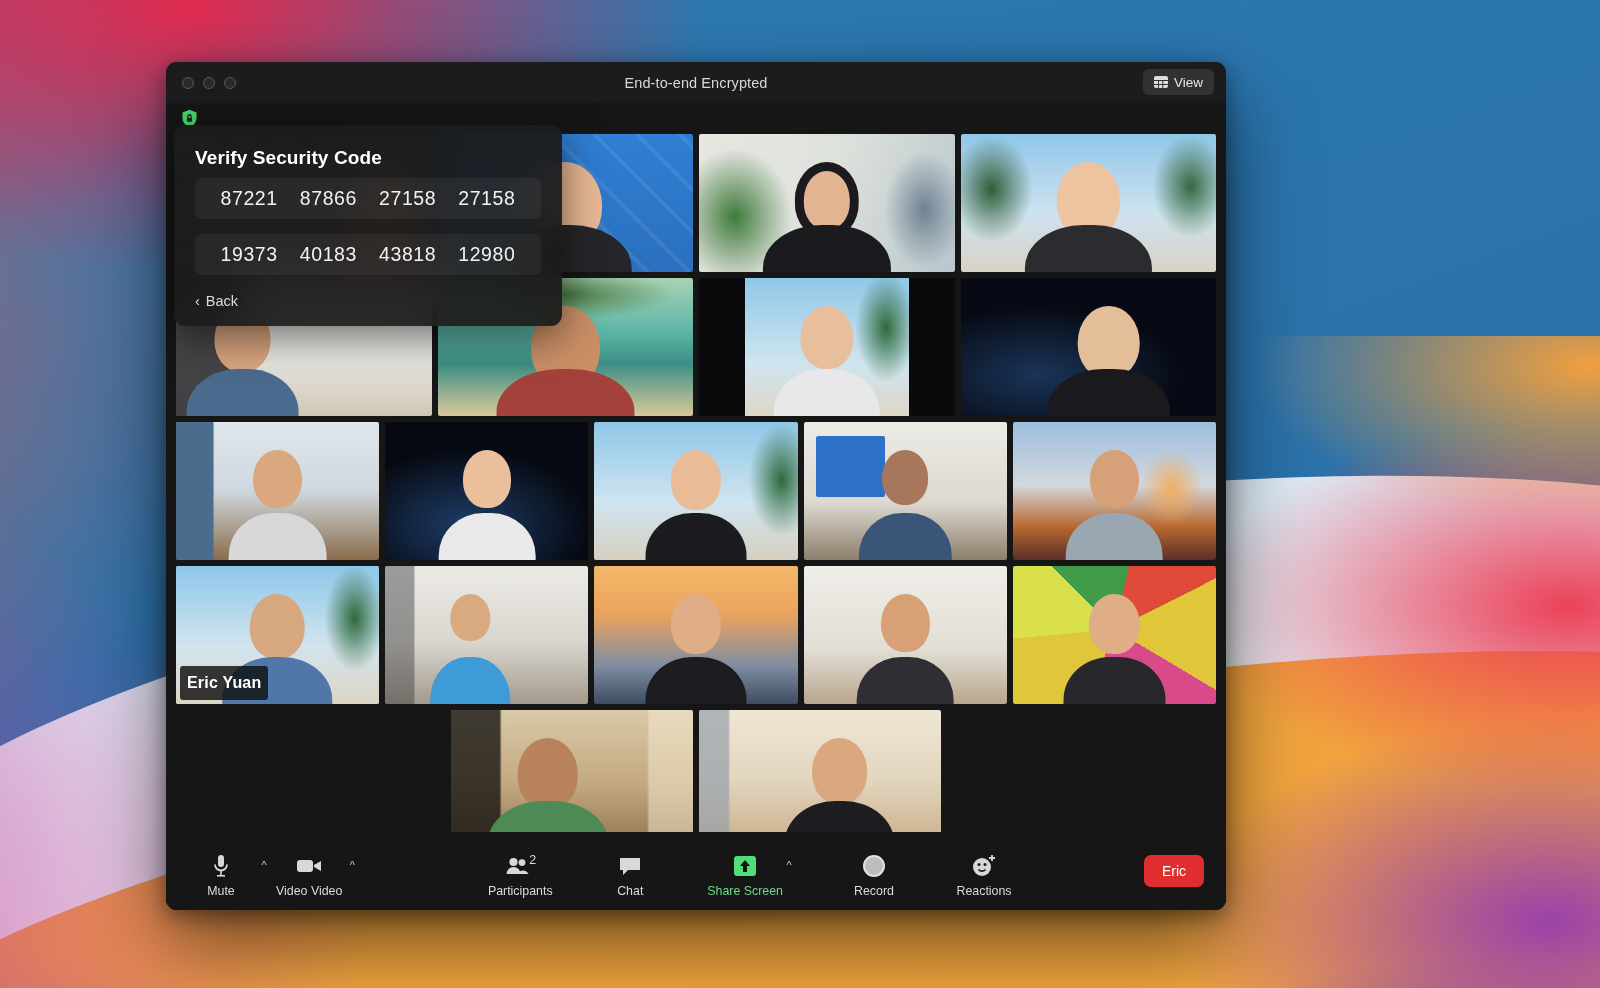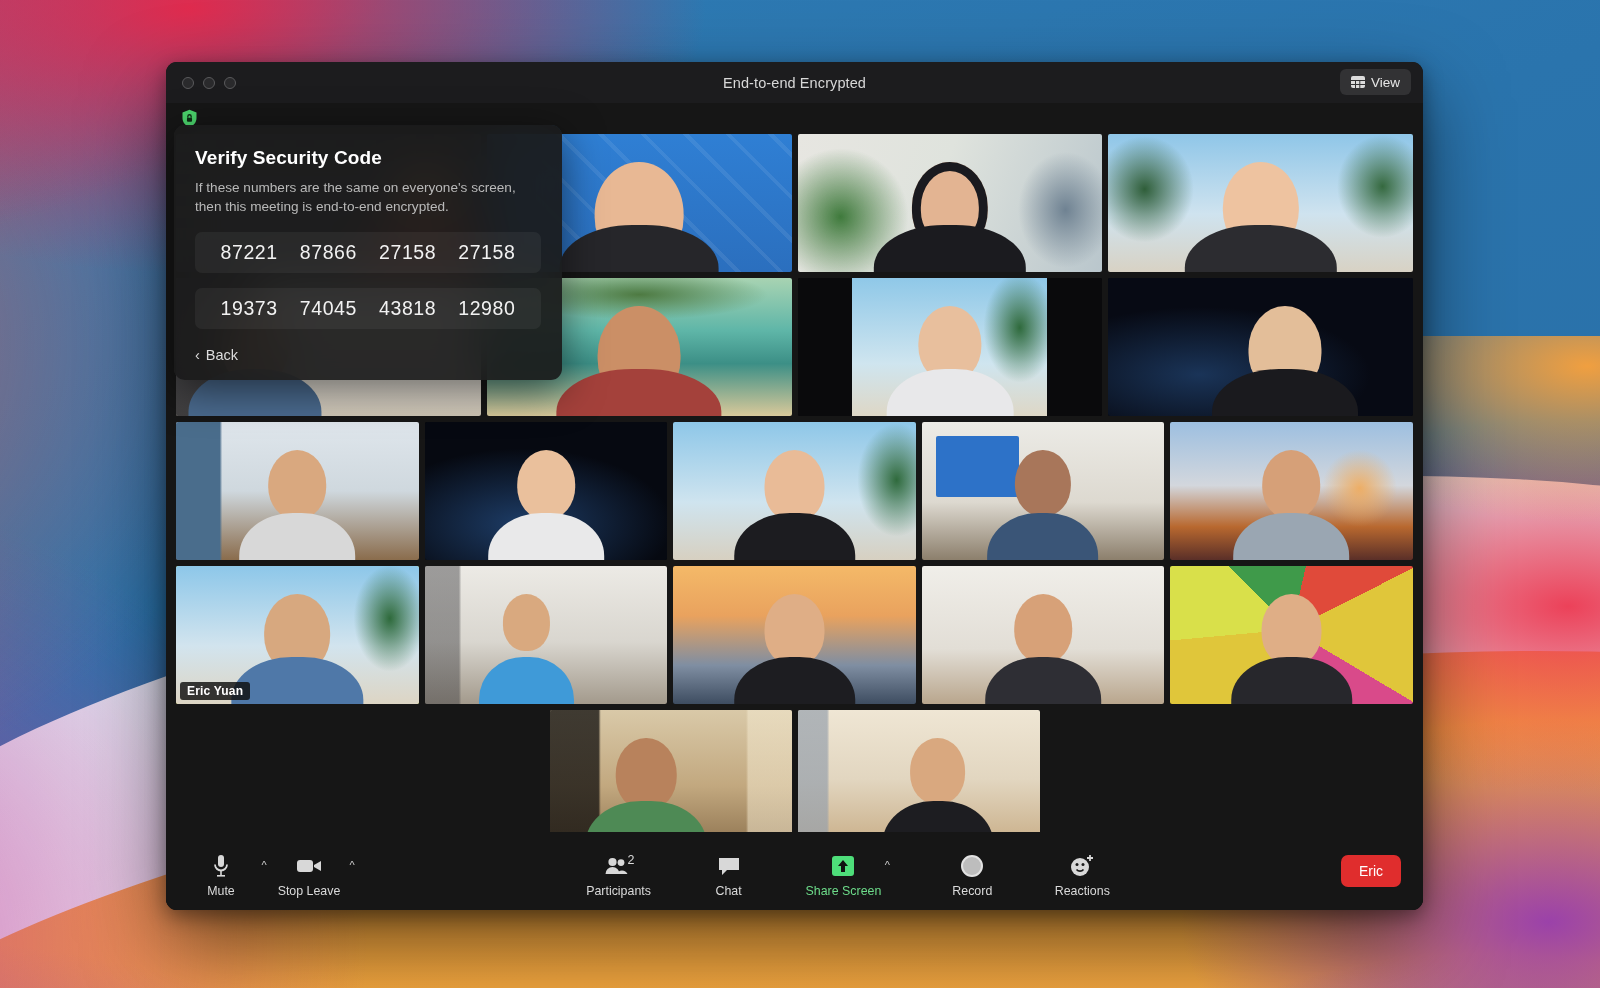--- a/index.html
+++ b/index.html
@@ -44,21 +44,21 @@
       radial-gradient(ellipse 60% 42% at 58% 78%, rgba(150,60,175,0.95) 0%, rgba(150,60,175,0) 64%),
       radial-gradient(ellipse 58% 34% at 52% 104%,rgba(92,72,190,0.92) 0%, rgba(92,72,190,0) 64%);
   }
   .wp-left-curve {
     position:absolute; left:-8%; top:-16%; width:66%; height:48%;
     background:radial-gradient(ellipse 70% 80% at 30% 35%, rgba(231,40,74,0.95) 0%, rgba(231,40,74,0) 70%);
   }
 
   
   #zoom-window {
-    position:absolute; left:166px; top:62px; width:1257px; height:848px;
+    position:absolute; left:166px; top:62px; width:1060px; height:848px;
     background:#161616;
     border-radius:11px;
     box-shadow:0 34px 80px rgba(0,0,0,0.55), 0 6px 20px rgba(0,0,0,0.4);
     overflow:hidden;
     display:flex; flex-direction:column;
   }
 
   
   #titlebar {
     position:relative; height:41px; flex:0 0 41px;
@@ -121,22 +121,22 @@
   .vrow.centered { justify-content:center; }
   .tile {
     flex:1 1 0; position:relative; overflow:hidden;
     background:#000; border-radius:2px;
   }
   .vrow.centered .tile { flex:0 0 242px; }
   .tile.active { outline:3px solid #cfe05a; outline-offset:-3px; }
   .name-tag {
     position:absolute; left:4px; bottom:4px;
     background:rgba(15,15,15,0.82);
-    color:#fff; font-size:12px; font-weight:bold;
-    padding:2px 7px; border-radius:3px;
+    color:#fff; font-size:16px; font-weight:bold;
+    padding:8px 7px; border-radius:3px;
     letter-spacing:.2px;
   }
   .scene { position:absolute; inset:0; }
   .person {
     position:absolute; left:50%; bottom:-16%;
     transform:translateX(-50%);
     width:54%; height:96%;
   }
   .head {
     position:absolute; left:50%; top:0; transform:translateX(-50%);
@@ -427,31 +427,30 @@
             <div class="head" style="background:#d9a87f"></div>
             <div class="body" style="background:#1d1d21"></div>
           </div>
         </div>
       </div>
 
     </div>
 
     <div id="verify-popup">
       <div id="verify-title">Verify Security Code</div>
-      <div id="verify-desc">If these numbers are the same on everyone's screen, then this meeting is end-to-end encrypted.</div>
 
       <div class="code-row">
         <span class="code-grp">87221</span>
         <span class="code-grp">87866</span>
         <span class="code-grp">27158</span>
         <span class="code-grp">27158</span>
       </div>
       <div class="code-row">
         <span class="code-grp">19373</span>
-        <span class="code-grp">74045</span>
+        <span class="code-grp">40183</span>
         <span class="code-grp">43818</span>
         <span class="code-grp">12980</span>
       </div>
 
       <div id="back-button">
         <span>‹</span>
         <span>Back</span>
       </div>
     </div>
 
@@ -475,21 +474,21 @@
           <div class="caret">^</div>
         </div>
 
       <div class="tb-item">
         <div class="tb-ico">
           <svg width="28" height="20" viewBox="0 0 28 20" aria-hidden="true">
             <rect x="2" y="4" width="16" height="12" rx="3" fill="#d8d8d8"></rect>
             <path d="M19 9 L26 5 V15 L19 11 Z" fill="#d8d8d8"></path>
           </svg>
         </div>
-        <div class="tb-label">Stop Leave</div>
+        <div class="tb-label">Video Video</div>
       </div>
       <div class="caret-wrap">
           <div class="caret">^</div>
         </div>
     </div>
 
     <div class="tb-center">
 
       <div class="tb-item">
         <div class="tb-ico">

